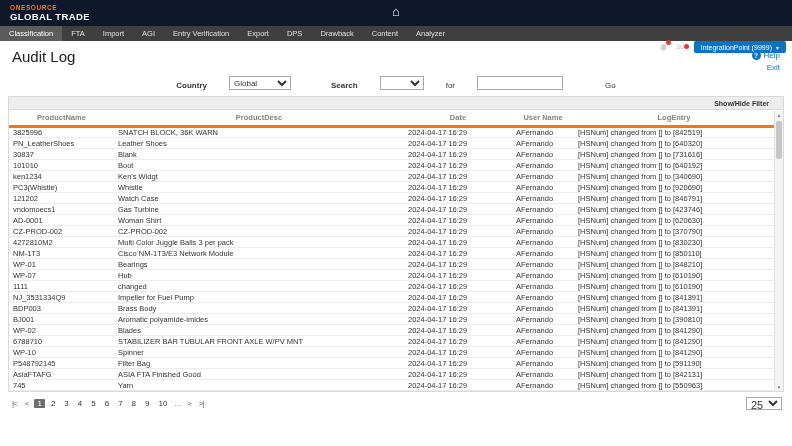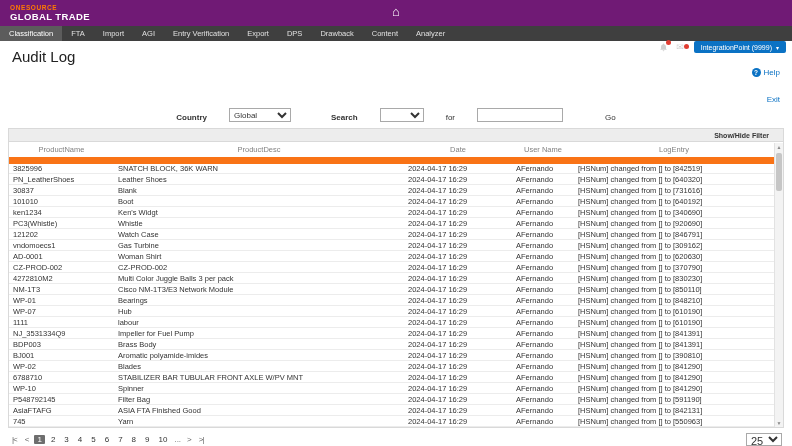--- a/index.html
+++ b/index.html
@@ -4,41 +4,41 @@
 <style>
   * { box-sizing: border-box; }
   html, body { margin: 0; padding: 0; }
   body {
     width: 792px; height: 446px; overflow: hidden; position: relative;
     font-family: "Liberation Sans", sans-serif; background: #fff; color: #333;
   }
   a { text-decoration: none; }
 
   
-  .topbar { height: 26px; background: #701a75; display: flex; align-items: center; padding: 0 10px; position: relative; }
+  .topbar { height: 26px; background: #0f172a; display: flex; align-items: center; padding: 0 10px; position: relative; }
   .brand1 { color: #ff7a00; font-size: 6.5px; font-weight: bold; letter-spacing: .6px; line-height: 8px; }
   .brand2 { color: #fff; font-size: 9.5px; font-weight: bold; letter-spacing: .4px; line-height: 10px; }
   .home { position: absolute; left: 50%; transform: translateX(-50%); color: #fff; font-size: 13px; top: 4px; cursor: pointer; }
 
   
   .navbar { height: 15px; background: #3f3f3f; display: flex; align-items: stretch; font-size: 7.5px; flex-direction: column; }
   .nav-items { display: flex; }
   .nav-item { color: #e0e0e0; padding: 0 9px; line-height: 15px; cursor: pointer; white-space: nowrap; }
   .nav-item.active { background: #5c5c5c; color: #fff; }
   .nav-right { margin-left: auto; display: flex; align-items: center; gap: 8px; padding-right: 6px; }
   .icon-wrap { position: relative; color: #cfcfcf; font-size: 9px; line-height: 1; cursor: pointer; display: inline-flex; }
   .badge { position: absolute; top: -3px; right: -3px; width: 5px; height: 5px; background: #e03c31; border-radius: 50%; }
   .user-btn { background: #0b72c4; color: #fff; border: none; border-radius: 2px; font-size: 7px; height: 12px;
     padding: 0 7px; display: inline-flex; align-items: center; gap: 4px; font-family: inherit; cursor: pointer; }
   .caret { font-size: 6px; }
 
   
-  .page-head { display: flex; justify-content: space-between; padding: 7px 12px 0 12px; flex-direction: column; }
+  .page-head { display: flex; justify-content: space-between; padding: 7px 12px 0 12px; }
   h1 { margin: 0; font-size: 15px; font-weight: normal; color: #222; }
-  .head-links { display: flex; flex-direction: column; align-items: flex-end; gap: 18px; padding-top: 3px; font-size: 8px; }
+  .head-links { display: flex; flex-direction: column; align-items: flex-end; gap: 3px; padding-top: 3px; font-size: 8px; }
   .help { color: #0b72c4; display: inline-flex; align-items: center; gap: 3px; cursor: pointer; }
   .qmark { width: 9px; height: 9px; border-radius: 50%; background: #0b72c4; color: #fff; font-size: 6.5px; font-weight: bold;
     display: inline-flex; align-items: center; justify-content: center; }
   .exit { color: #0b72c4; cursor: pointer; }
 
   
   .filter-row { display: flex; align-items: flex-end; justify-content: center; gap: 22px; margin-top: 4px; font-size: 8px; }
   .flabel { font-weight: bold; }
   .gap-left { margin-left: 18px; }
   select, .search-input { font-size: 8px; height: 14px; border: 1px solid #a9a9a9; background: #fff; font-family: inherit; color: #333; }
@@ -46,21 +46,21 @@
   .search-field-select { width: 44px; }
   .search-input { width: 86px; padding: 0 3px; }
   .go { margin-left: 20px; color: #333; cursor: pointer; }
 
   
   .table-wrap { margin: 6px 8px 0 8px; border: 1px solid #d9d9d9; position: relative; background: #fff; }
   .table-toolbar { background: #ededed; height: 13px; display: flex; justify-content: flex-end; align-items: center;
     padding: 0 14px 0 6px; font-size: 7px; font-weight: bold; color: #333; border-bottom: 1px solid #d9d9d9; }
   .table-toolbar a { color: #333; cursor: pointer; }
   table { width: calc(100% - 9px); border-collapse: collapse; font-size: 7.5px; table-layout: fixed; }
-  thead th { color: #828282; font-weight: normal; text-align: center; padding: 3px 2px; border-bottom: 7px solid #f97316;
+  thead th { color: #828282; font-weight: bold; text-align: center; padding: 3px 2px; border-bottom: 3px solid #f97316;
     white-space: nowrap; overflow: hidden; }
   th.c1 { width: 105px; } th.c2 { width: 290px; } th.c3 { width: 108px; } th.c4 { width: 62px; }
   tbody td { height: 11px; padding: 0 4px; border-bottom: 1px solid #ececec; color: #333;
     white-space: nowrap; overflow: hidden; text-overflow: ellipsis; }
 
   
   .vscroll { position: absolute; top: 14px; right: 0; bottom: 0; width: 9px; background: #f3f3f3; border-left: 1px solid #e2e2e2; }
   .varrow { height: 8px; font-size: 5px; color: #888; text-align: center; line-height: 8px; cursor: pointer; }
   .varrow.down { position: absolute; bottom: 0; left: 0; right: 0; }
   .vthumb { position: absolute; top: 10px; left: 1px; width: 6px; height: 38px; background: #c6c6c6; border-radius: 2px; cursor: grab; }
@@ -203,21 +203,21 @@
           <td>Watch Case</td>
           <td>2024-04-17 16:29</td>
           <td>AFernando</td>
           <td>[HSNum] changed from [] to [846791]</td>
         </tr>
         <tr>
           <td>vndomoecs1</td>
           <td>Gas Turbine</td>
           <td>2024-04-17 16:29</td>
           <td>AFernando</td>
-          <td>[HSNum] changed from [] to [309162]</td>
+          <td>[HSNum] changed from [] to [423746]</td>
         </tr>
         <tr>
           <td>AD-0001</td>
           <td>Woman Shirt</td>
           <td>2024-04-17 16:29</td>
           <td>AFernando</td>
           <td>[HSNum] changed from [] to [620630]</td>
         </tr>
         <tr>
           <td>CZ-PROD-002</td>
@@ -249,21 +249,21 @@
         </tr>
         <tr>
           <td>WP-07</td>
           <td>Hub</td>
           <td>2024-04-17 16:29</td>
           <td>AFernando</td>
           <td>[HSNum] changed from [] to [610190]</td>
         </tr>
         <tr>
           <td>1111</td>
-          <td>labour</td>
+          <td>changed</td>
           <td>2024-04-17 16:29</td>
           <td>AFernando</td>
           <td>[HSNum] changed from [] to [610190]</td>
         </tr>
         <tr>
           <td>NJ_3531334Q9</td>
           <td>Impeller for Fuel Pump</td>
           <td>2024-04-17 16:29</td>
           <td>AFernando</td>
           <td>[HSNum] changed from [] to [841391]</td>

